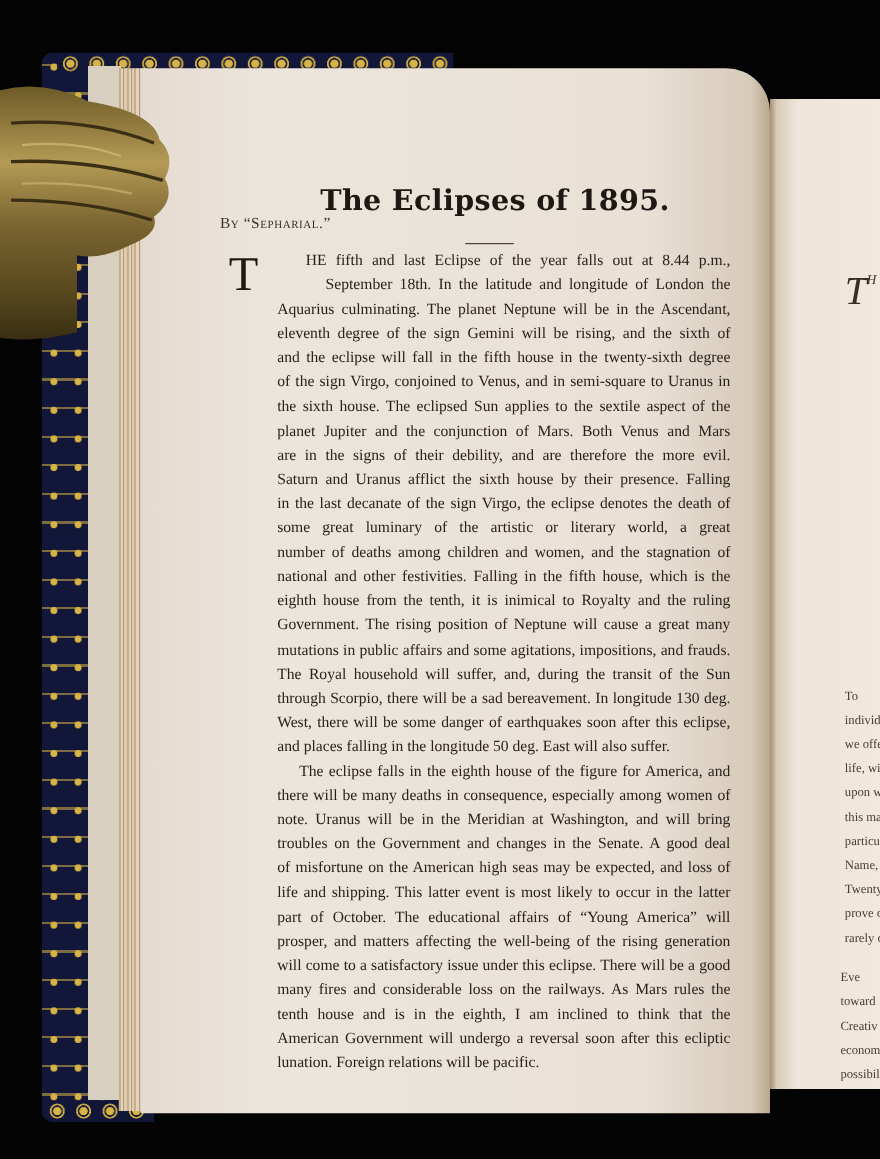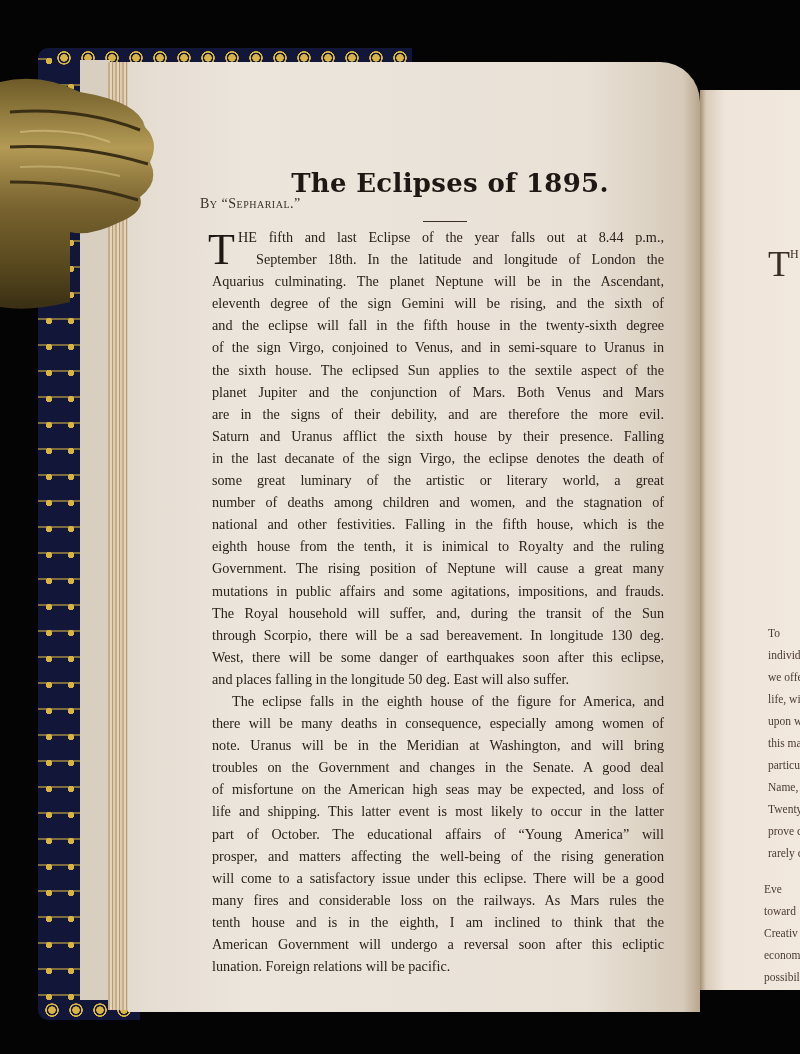--- a/index.html
+++ b/index.html
@@ -23,32 +23,32 @@
   .pastedown{position:absolute;left:80px;top:60px;width:30px;height:940px;background:#d9cfc1;}
   .page-edges{position:absolute;left:108px;top:62px;width:24px;height:948px;
     background:repeating-linear-gradient(90deg,#c8ad89 0 2px,#e2d3bd 2px 4px,#b89b76 4px 5px,#dccab1 5px 7px);}
   
   .left-page{position:absolute;left:128px;top:62px;width:572px;height:950px;
     background:linear-gradient(90deg,#e4dbd0 0%,#ece5dc 20%,#e9e1d6 80%,#d6cab9 97%,#b8a68e 100%);
     border-radius:0 40px 0 0;}
   
   .right-page{position:absolute;left:700px;top:90px;width:100px;height:900px;
     background:linear-gradient(90deg,#a58f74 0%,#d8cbb8 6%,#efe5da 25%,#f1e8de 100%);}
-  .right-dropcap{position:absolute;left:768px;top:246px;font-size:36px;color:#3a2d26;line-height:1;}
+  .right-dropcap{position:absolute;left:768px;top:246px;font-size:36px;color:#3a2d26;line-height:1;font-style:italic;}
   .right-dropcap sup{font-size:12px;vertical-align:top;position:relative;top:2px;}
   .right-block{position:absolute;white-space:nowrap;overflow:hidden;color:#4a3c33;font-size:11.5px;line-height:22px;}
   
   .clamp{position:absolute;left:0;top:72px;width:162px;height:240px;}
   
   .title{position:absolute;left:200px;top:168px;width:500px;text-align:center;font-size:26px;font-weight:bold;color:#1e1714;font-family:"DejaVu Serif",serif;letter-spacing:0.3px;}
   .byline{position:absolute;left:200px;top:196px;width:500px;text-align:left;font-size:14px;color:#3a302a;font-variant:small-caps;letter-spacing:0.5px;}
   .rule{position:absolute;left:423px;top:221px;width:44px;height:1px;background:#3a302a;}
   
   .body{position:absolute;left:212px;top:226px;width:452px;color:#2a211c;font-size:14.2px;line-height:22.1px;text-align:justify;}
-  .line{display:block;text-align:justify;text-align-last:justify;white-space:nowrap;height:22.1px;}
+  .line{display:block;text-align:justify;text-align-last:justify;white-space:nowrap;height:22.1px;margin-left:40px;}
   .line.last{text-align-last:left;}
   .line.indent{padding-left:20px;}
   .line.cap-indent{padding-left:44px;}
   .dropcap{position:absolute;left:-4px;top:2px;font-size:44px;line-height:1;color:#1e1714;}
 </style>
 </head>
 <body>
 
 <div class="scene">
 

